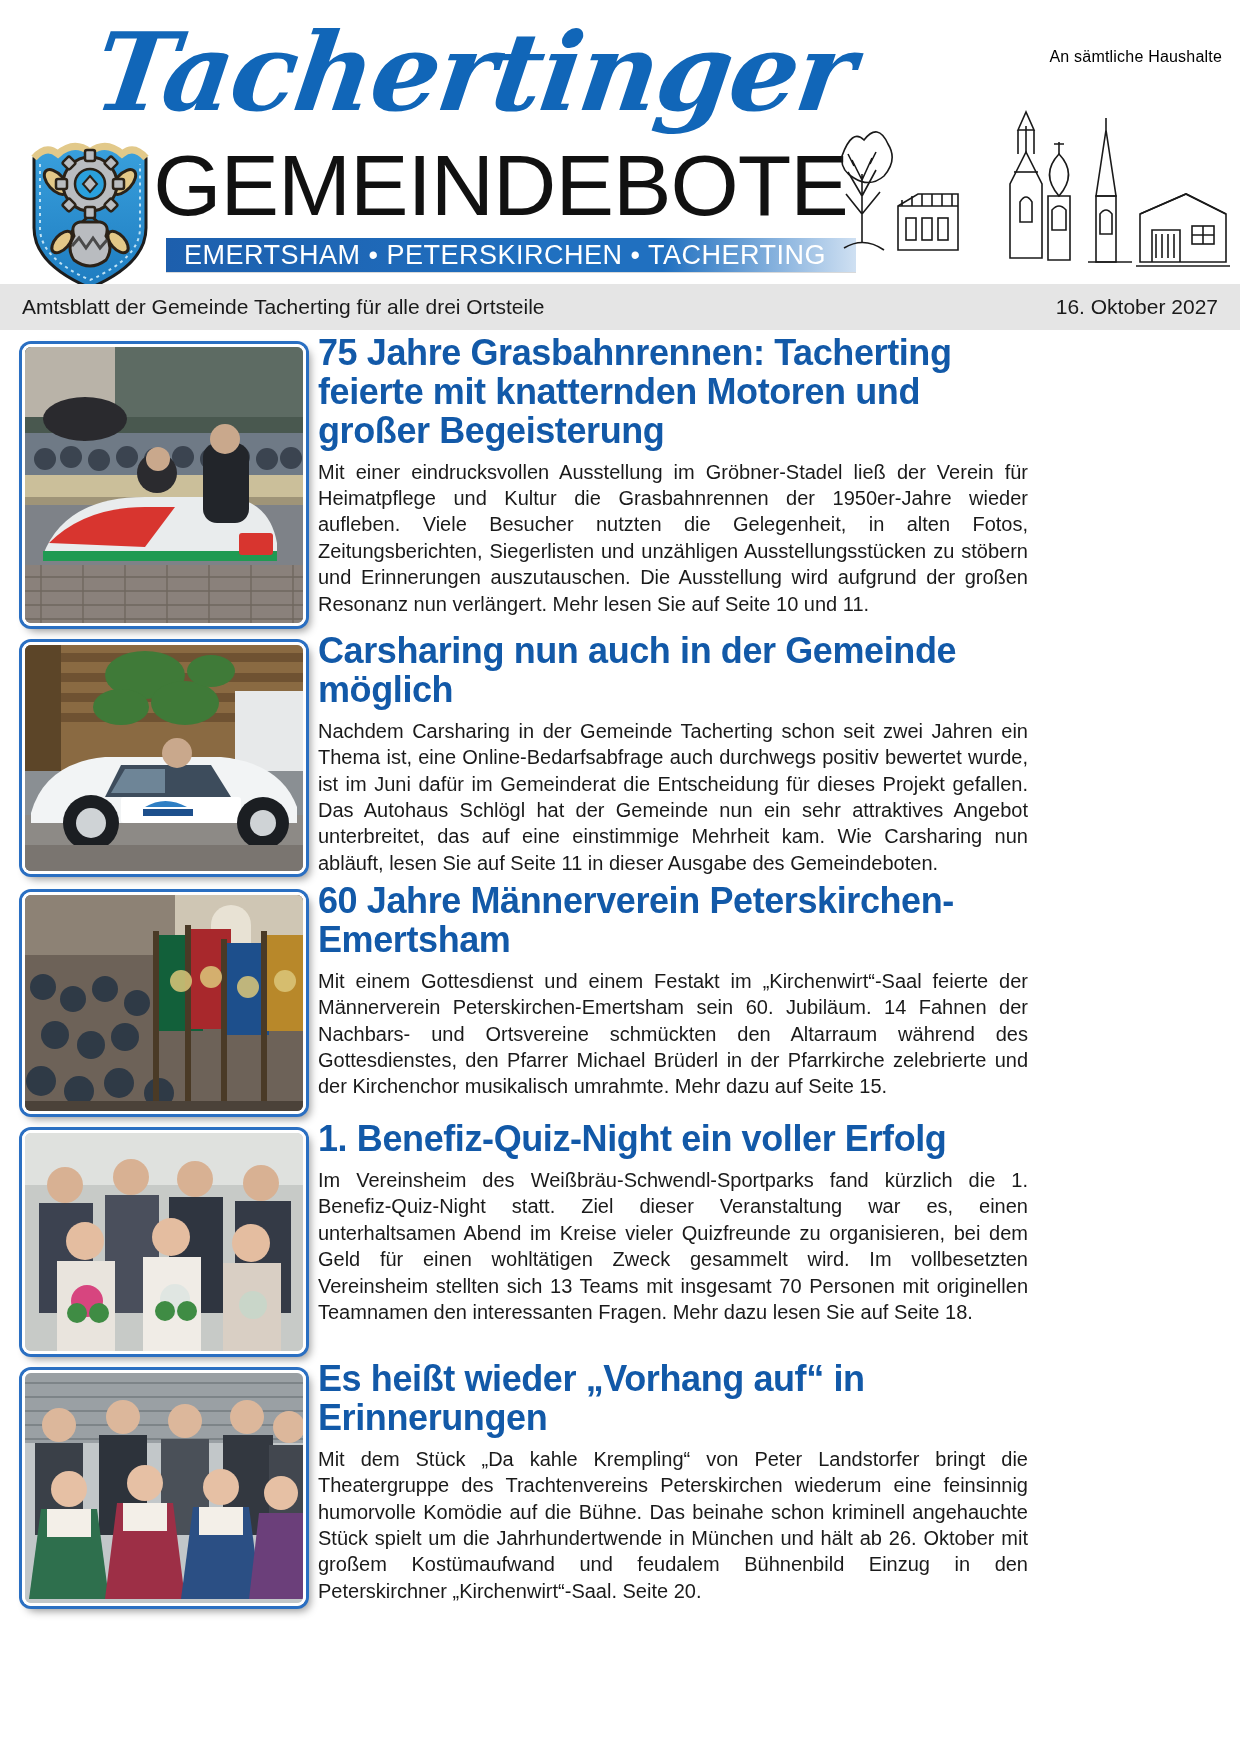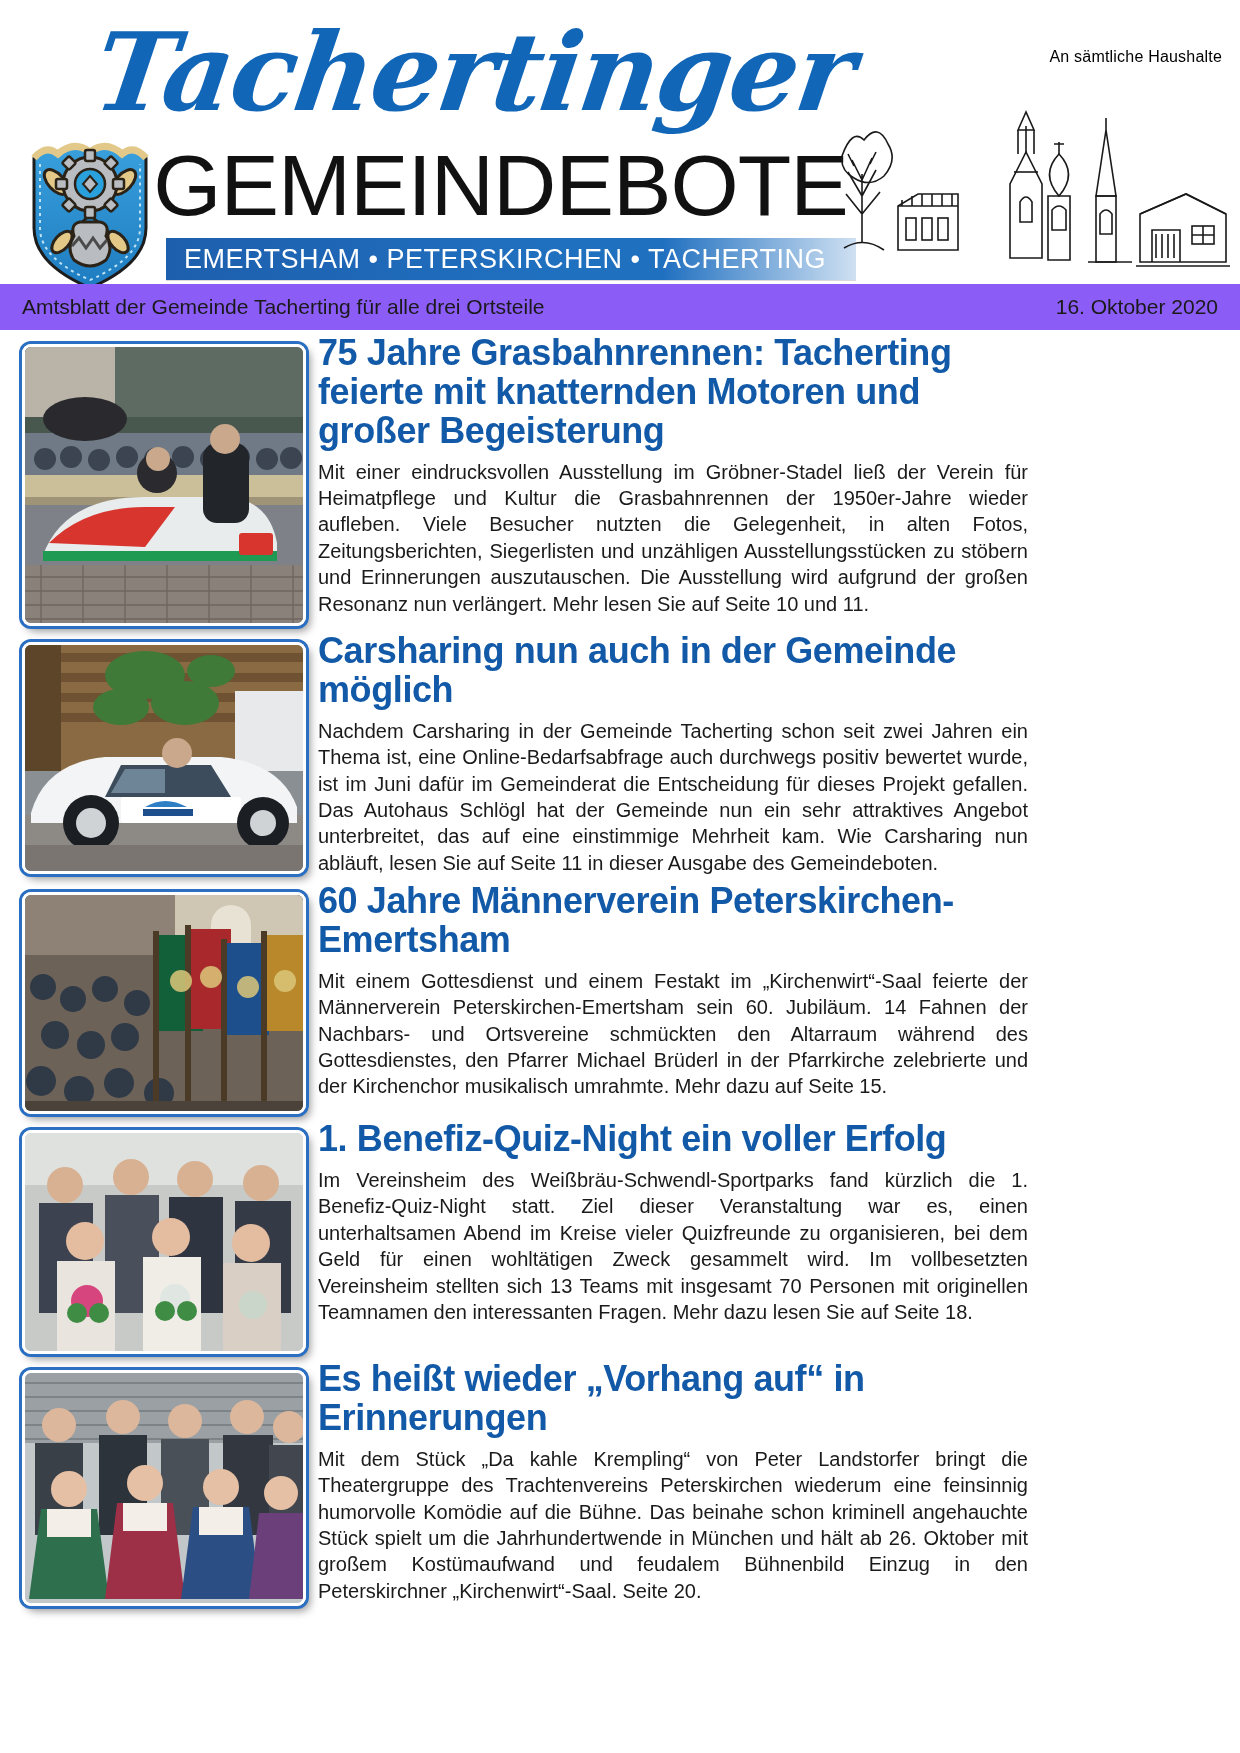--- a/index.html
+++ b/index.html
@@ -32,21 +32,21 @@
     position:absolute;right:18px;top:48px;
     font-size:16px;color:#000000;
     font-family:"Liberation Sans", sans-serif;
     letter-spacing:.2px;
   }
 
   
   .crest{position:absolute;left:26px;top:132px;width:128px;height:160px;}
   
   .band{
-    position:absolute;left:166px;top:238px;width:690px;height:42px;
+    position:absolute;left:166px;top:238px;width:690px;height:34px;
     background:linear-gradient(90deg,#1d5fad 0%,#2070c0 55%,#2070c0 72%,#cfe0f2 100%);
     display:flex;align-items:center;
     box-shadow:0 1px 0 rgba(0,0,0,.15);
   }
   .band span{
     color:#ffffff;font-size:27px;letter-spacing:.5px;
     font-family:"Liberation Sans", sans-serif;
     padding-left:18px;font-weight:400;
   }
   .gemeindebote{
@@ -55,21 +55,21 @@
     color:#111;line-height:1;
     font-family:"Liberation Sans", sans-serif;
     transform:scaleX(1.02);
     white-space:nowrap;
   }
   .skyline{position:absolute;right:10px;top:110px;width:390px;height:172px;}
 
   
   .datebar{
     position:absolute;left:0;top:284px;width:1240px;height:46px;
-    background:#8b5cf6;
+    background:#e5e5e5;
     display:flex;align-items:center;justify-content:space-between;
     padding:0 22px;box-sizing:border-box;
   }
   .datebar .left,.datebar .right{
     font-size:21px;color:#1a1a1a;
     font-family:"Liberation Sans", sans-serif;
   }
 
   
   .content{position:absolute;left:0;top:334px;width:1048px;}
@@ -204,21 +204,21 @@
           <rect x="352" y="116" width="22" height="18"></rect>
           <path d="M352 125 L374 125 M363 116 L363 134"></path>
           <path d="M296 156 L390 156"></path>
         </g>
       </svg>
     </div>
   </div>
 
   <div class="datebar">
     <div class="left">Amtsblatt der Gemeinde Tacherting für alle drei Ortsteile</div>
-    <div class="right">16. Oktober 2020</div>
+    <div class="right">16. Oktober 2027</div>
   </div>
 
   <div class="content">
 
     <div class="article">
       <div class="thumb-col">
         <div class="thumb" style="height:276px;">
           <svg class="ph" viewBox="0 0 278 276" preserveAspectRatio="none" height="276">
             <rect width="278" height="276" fill="#7d868c"></rect>
             <rect y="0" width="278" height="92" fill="#5d6b63"></rect>

